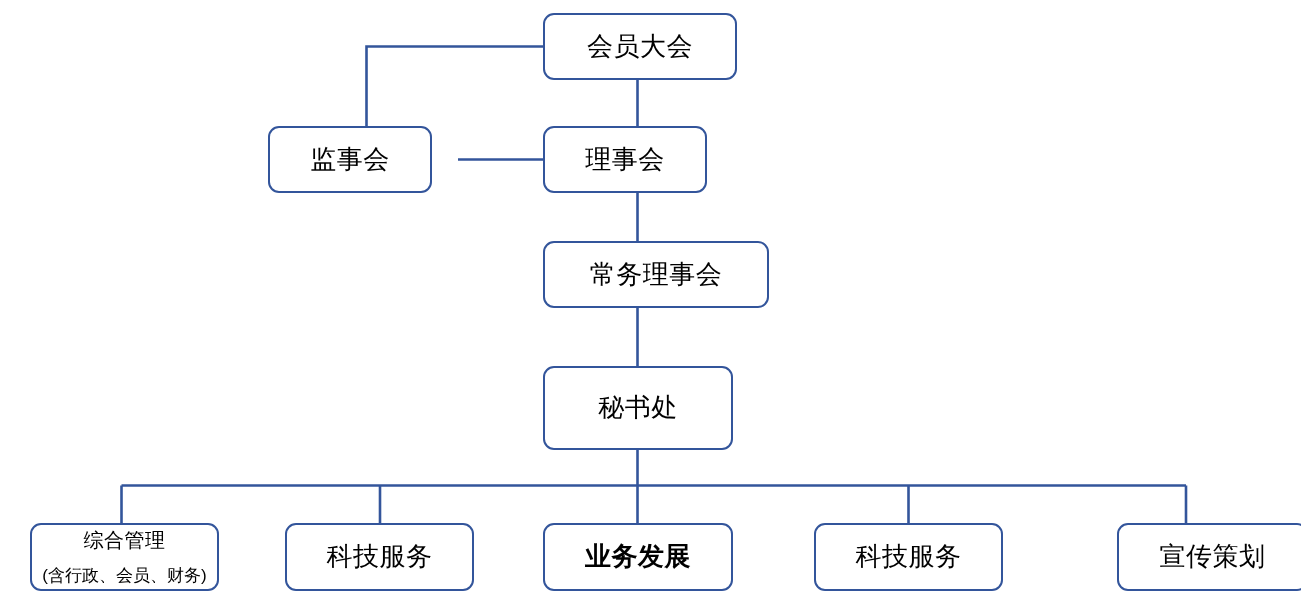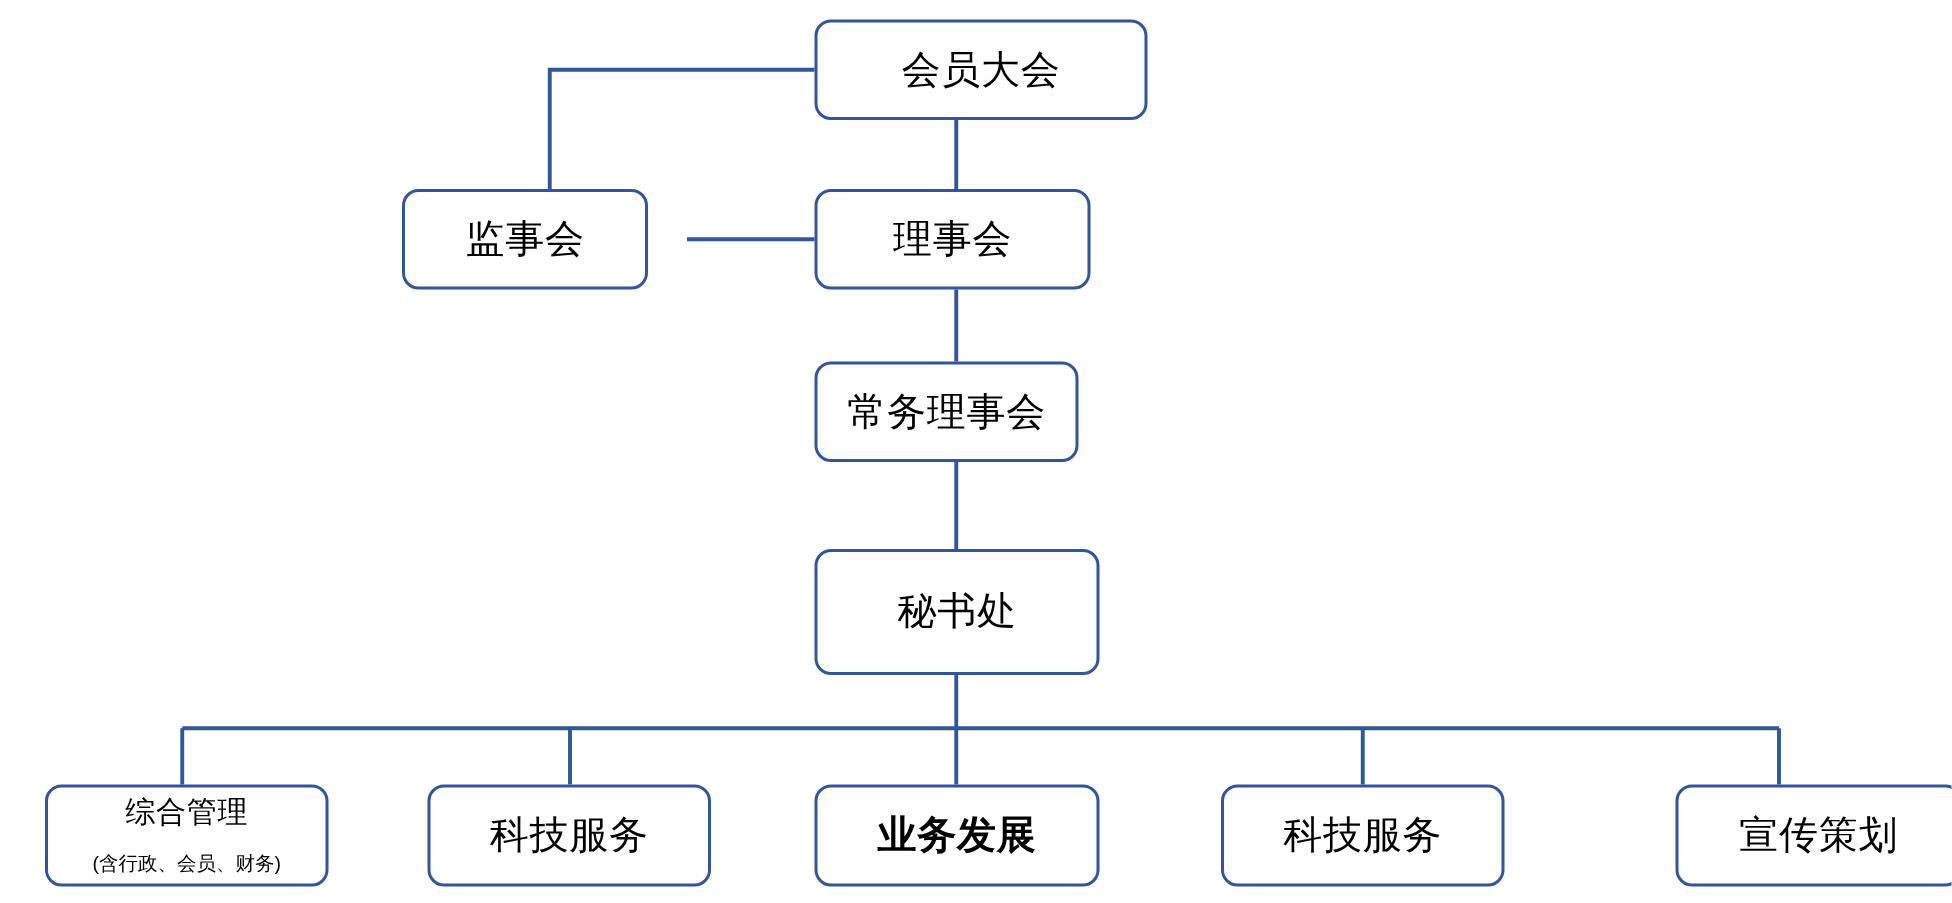--- a/index.html
+++ b/index.html
@@ -46,21 +46,21 @@
     font-size: 26px;
     line-height: 1.15;
     letter-spacing: 0.5px;
     white-space: nowrap;
   }
   .node.has-sub .node-title {
     font-size: 20px;
     line-height: 1.1;
   }
   .node-sub {
-    font-size: 13px;
+    font-size: 17px;
     line-height: 1.1;
     margin-top: 16px;
     white-space: nowrap;
   }
 </style>
 </head>
 <body>
 
 <div id="chart-root">
 
@@ -82,33 +82,33 @@
       <path d="M 121.5 485.5 L 1186 485.5"></path>
 
       <path d="M 121.5 485.5 L 121.5 523"></path>
       <path d="M 380 485.5 L 380 523"></path>
       <path d="M 637.5 485.5 L 637.5 523"></path>
       <path d="M 908.5 485.5 L 908.5 523"></path>
       <path d="M 1186 485.5 L 1186 523"></path>
     </g>
   </svg>
 
-  <div class="node" style="left:543px; top:13px; width:222px; height:67px;">
+  <div class="node" style="left:543px; top:13px; width:194px; height:67px;">
     <div class="node-title">会员大会</div>
   </div>
 
   <div class="node" style="left:268px; top:126px; width:164px; height:67px;">
     <div class="node-title">监事会</div>
   </div>
 
-  <div class="node" style="left:543px; top:126px; width:184px; height:67px;">
+  <div class="node" style="left:543px; top:126px; width:164px; height:67px;">
     <div class="node-title">理事会</div>
   </div>
 
-  <div class="node" style="left:543px; top:241px; width:176px; height:67px;">
+  <div class="node" style="left:543px; top:241px; width:226px; height:67px;">
     <div class="node-title">常务理事会</div>
   </div>
 
   <div class="node" style="left:543px; top:366px; width:190px; height:84px;">
     <div class="node-title">秘书处</div>
   </div>
 
   <div class="node has-sub" style="left:30px; top:523px; width:189px; height:68px;">
     <div class="node-title">综合管理</div>
     <div class="node-sub">(含行政、会员、财务)</div>

